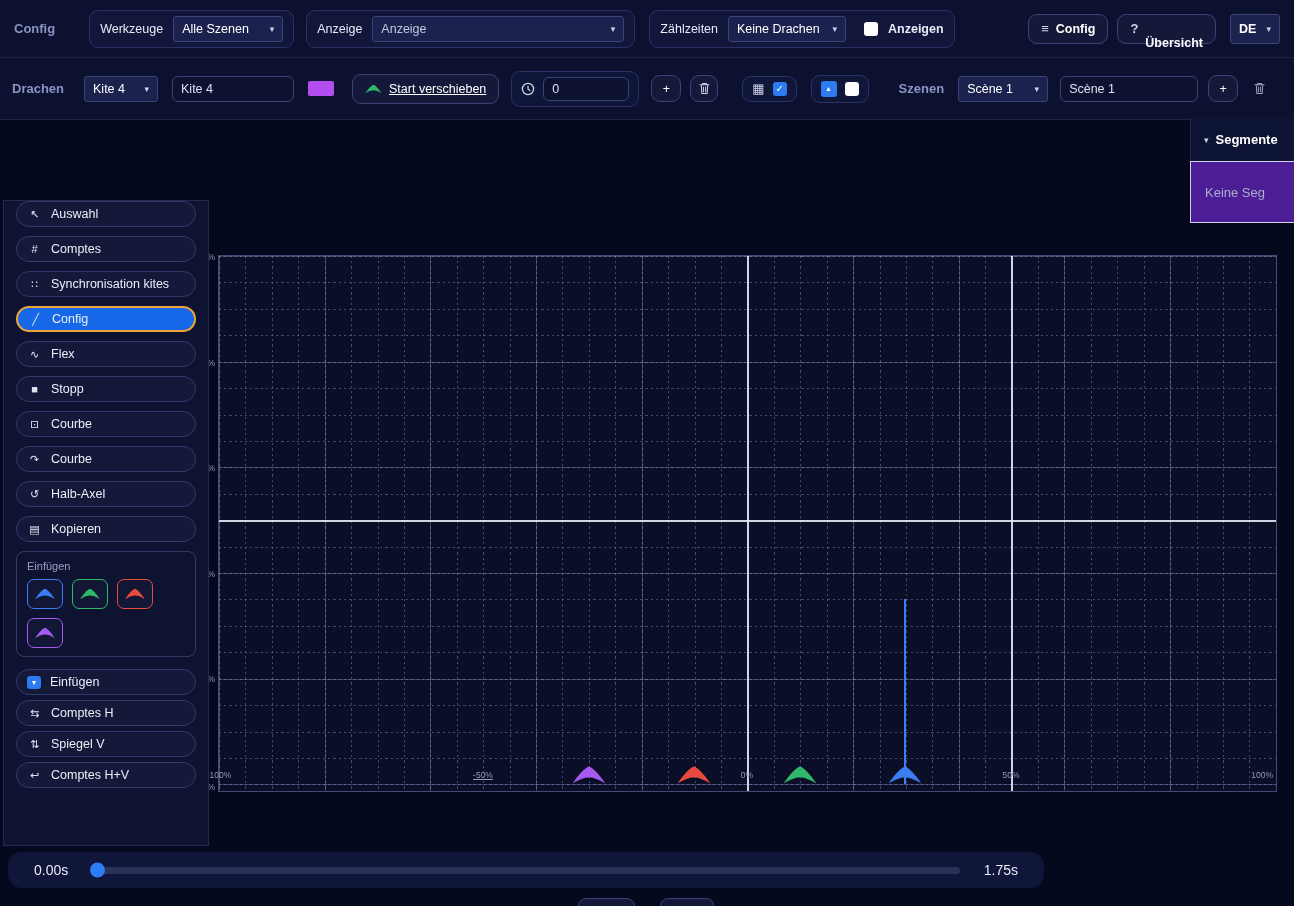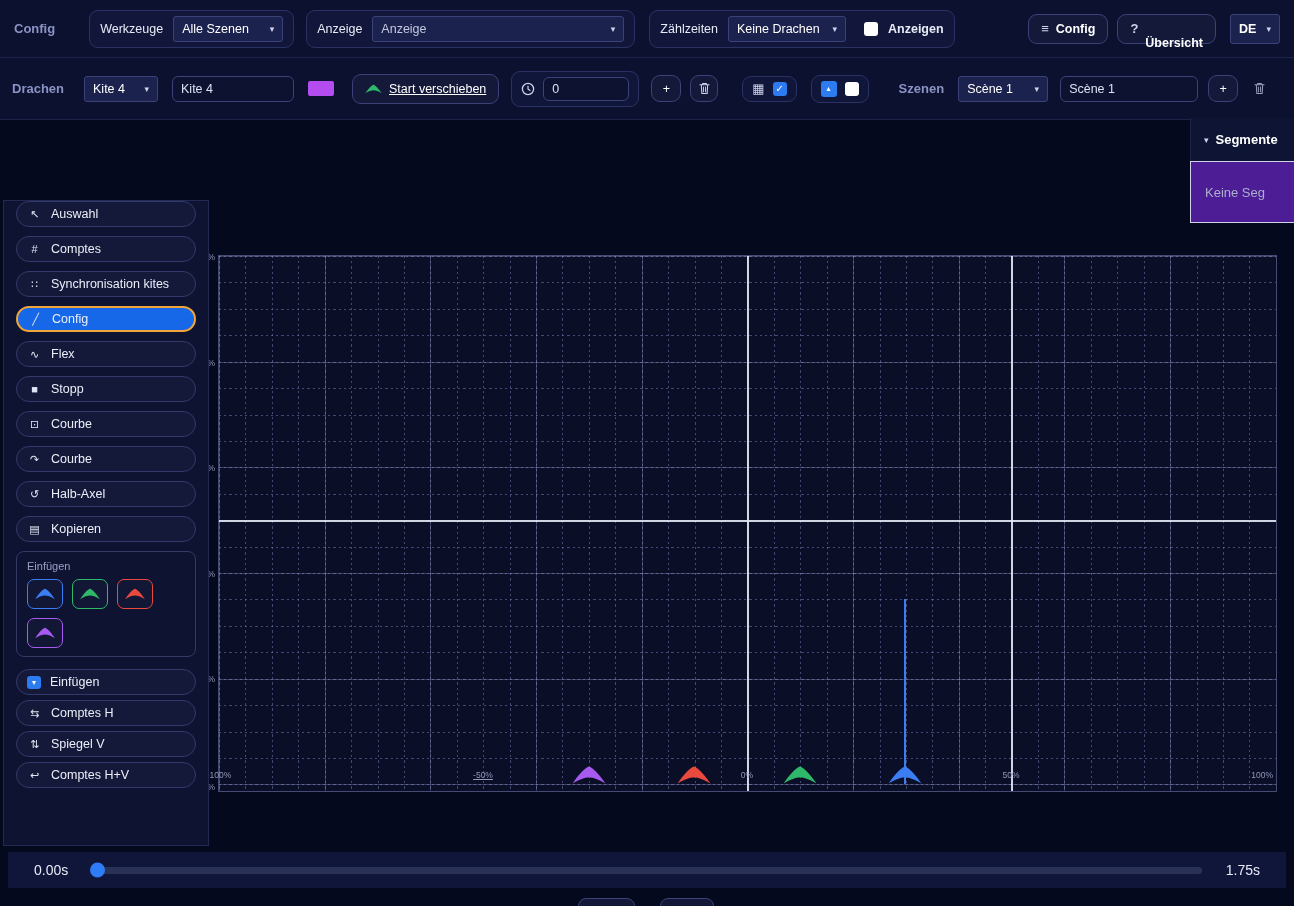--- a/index.html
+++ b/index.html
@@ -81,22 +81,22 @@
                      repeating-linear-gradient(to bottom,rgba(150,156,205,.35) 0 1px,transparent 1px 105.68px);}
   .vline{position:absolute;top:0;height:100%;width:1.5px;background:rgba(228,232,246,.9);z-index:2;}
   .hline{position:absolute;left:0;width:100%;height:1.5px;background:rgba(228,232,246,.9);z-index:2;}
   .ytick{position:absolute;left:-30px;width:26px;text-align:right;font-size:8.5px;color:#9298bb;z-index:3;}
   .xtick{position:absolute;bottom:11px;transform:translateX(-50%);font-size:8.5px;color:#9298bb;z-index:3;}
   .xtick.end{transform:translateX(-100%);}
   .kite{position:absolute;transform:translateX(-50%);z-index:3;cursor:pointer;line-height:0;}
   .kite-line{position:absolute;width:2px;z-index:2;}
 
   
-  .timeline{position:absolute;left:8px;top:852px;width:1278px;height:36px;background:#10153a;
-    border-radius:0;display:flex;align-items:center;padding:0 26px;gap:24px;box-sizing:border-box;
+  .timeline{position:absolute;left:8px;top:852px;width:1036px;height:36px;background:#10153a;
+    border-radius:14px;display:flex;align-items:center;padding:0 26px;gap:24px;box-sizing:border-box;
     font-size:14px;color:#e8ebf8;justify-content:space-between;}
   .track{flex:1;height:7px;background:#2a3157;border-radius:4px;position:relative;cursor:pointer;}
   .thumb{position:absolute;top:50%;transform:translate(-2px,-50%);width:15px;height:15px;
     border-radius:50%;background:#2f7df6;cursor:grab;}
 
   .partial-btn{position:absolute;top:898px;height:16px;border:1px solid #3a4277;background:#131838;
     border-radius:9px;box-sizing:border-box;}
 </style>
 </head>
 <body>

